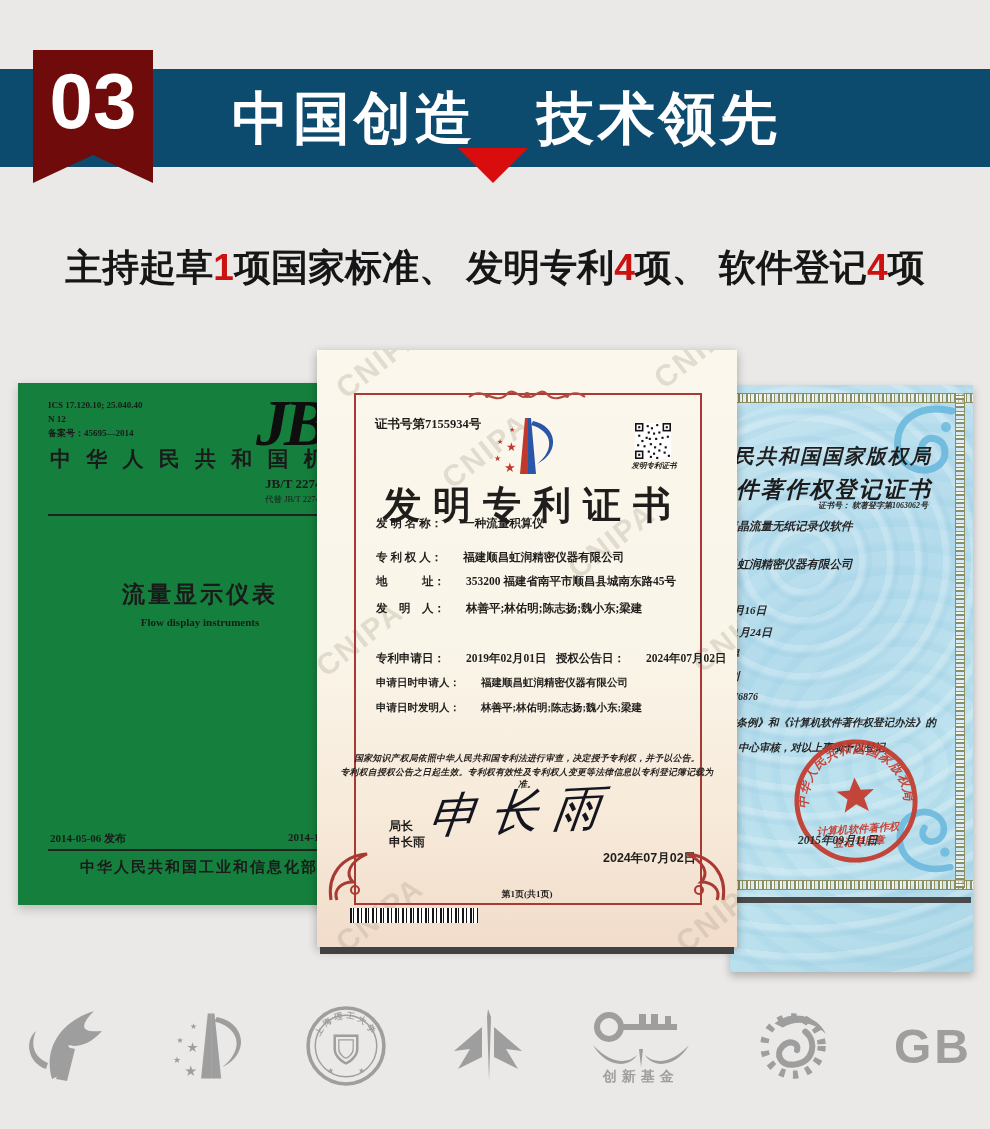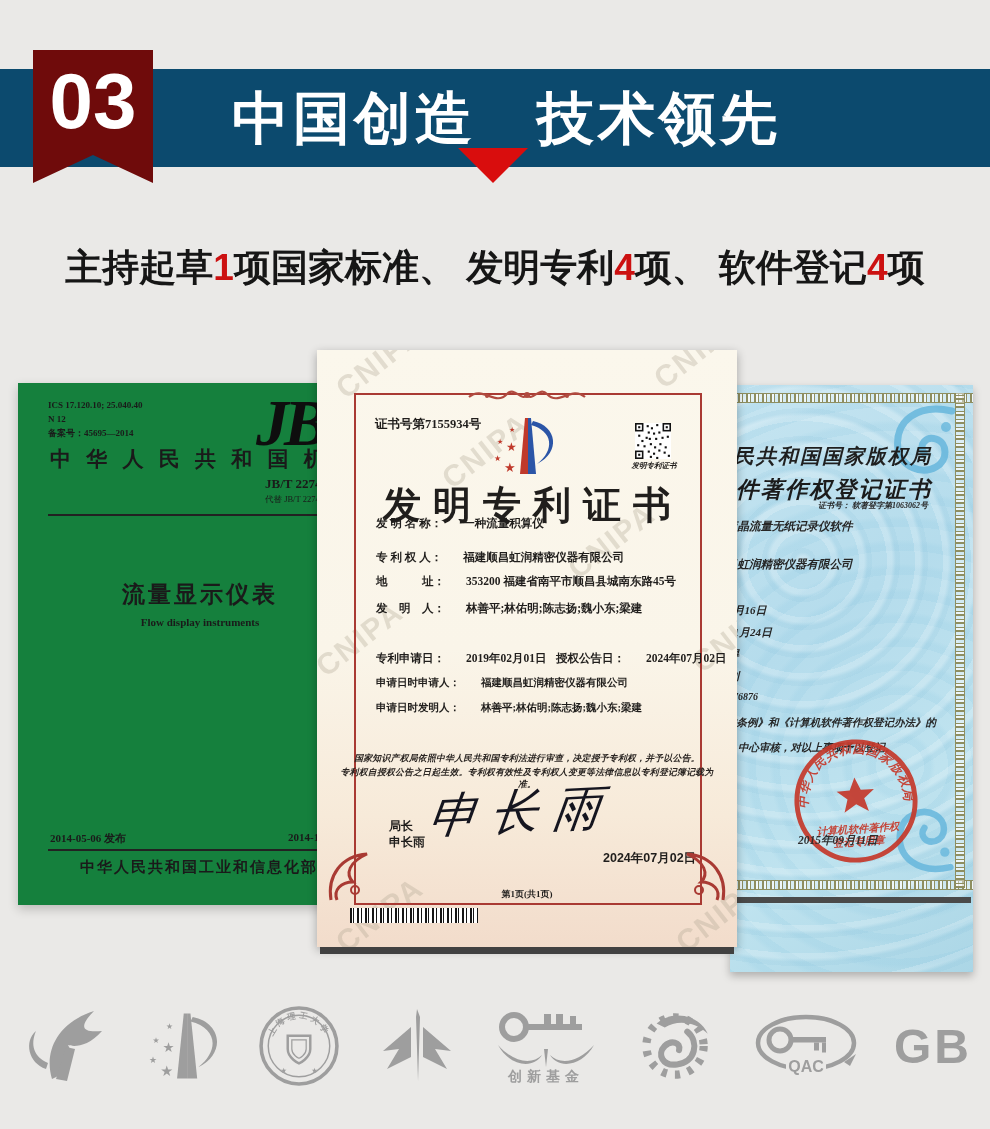--- a/index.html
+++ b/index.html
@@ -372,31 +372,19 @@
     </figure>
 
     <figure class="logo" style="margin:0">
       <svg width="86" height="78" viewBox="0 0 84 76">
         <circle cx="42" cy="38" r="28" fill="none" stroke="#9e9e9e" stroke-width="8" stroke-dasharray="5 8"></circle>
         <path d="M54 24 C66 34 62 54 44 56 C30 58 24 46 32 38 C38 32 48 34 46 42" fill="none" stroke="#9e9e9e" stroke-width="6" stroke-linecap="round"></path>
         <path d="M24 16 C40 2 66 8 74 26 C62 14 44 12 32 20 Z" fill="#9e9e9e"></path>
       </svg>
     </figure>
 
-    <figure class="logo" style="margin:0">
-      <svg width="108" height="68" viewBox="0 0 108 68">
-        <ellipse cx="54" cy="31" rx="48" ry="26" fill="none" stroke="#9e9e9e" stroke-width="4.5"></ellipse>
-        <circle cx="28" cy="28" r="11" fill="none" stroke="#9e9e9e" stroke-width="5"></circle>
-        <rect x="38" y="25" width="36" height="5.5" fill="#9e9e9e"></rect>
-        <rect x="62" y="30.5" width="5" height="8" fill="#9e9e9e"></rect>
-        <rect x="70" y="30.5" width="4" height="10" fill="#9e9e9e"></rect>
-        <polygon points="92,50 104,42 98,54" fill="#9e9e9e"></polygon>
-        <rect x="34" y="46" width="40" height="17" fill="#eae9e7"></rect>
-        <text x="54" y="60" font-size="16" font-weight="bold" fill="#9e9e9e" text-anchor="middle" font-family="Liberation Sans, sans-serif">QAC</text>
-      </svg>
-    </figure>
 
     <figure class="logo" style="margin:0">
       <div class="gb-text">GB</div>
     </figure>
 
   </div>
 </div>
 
 </body></html>

